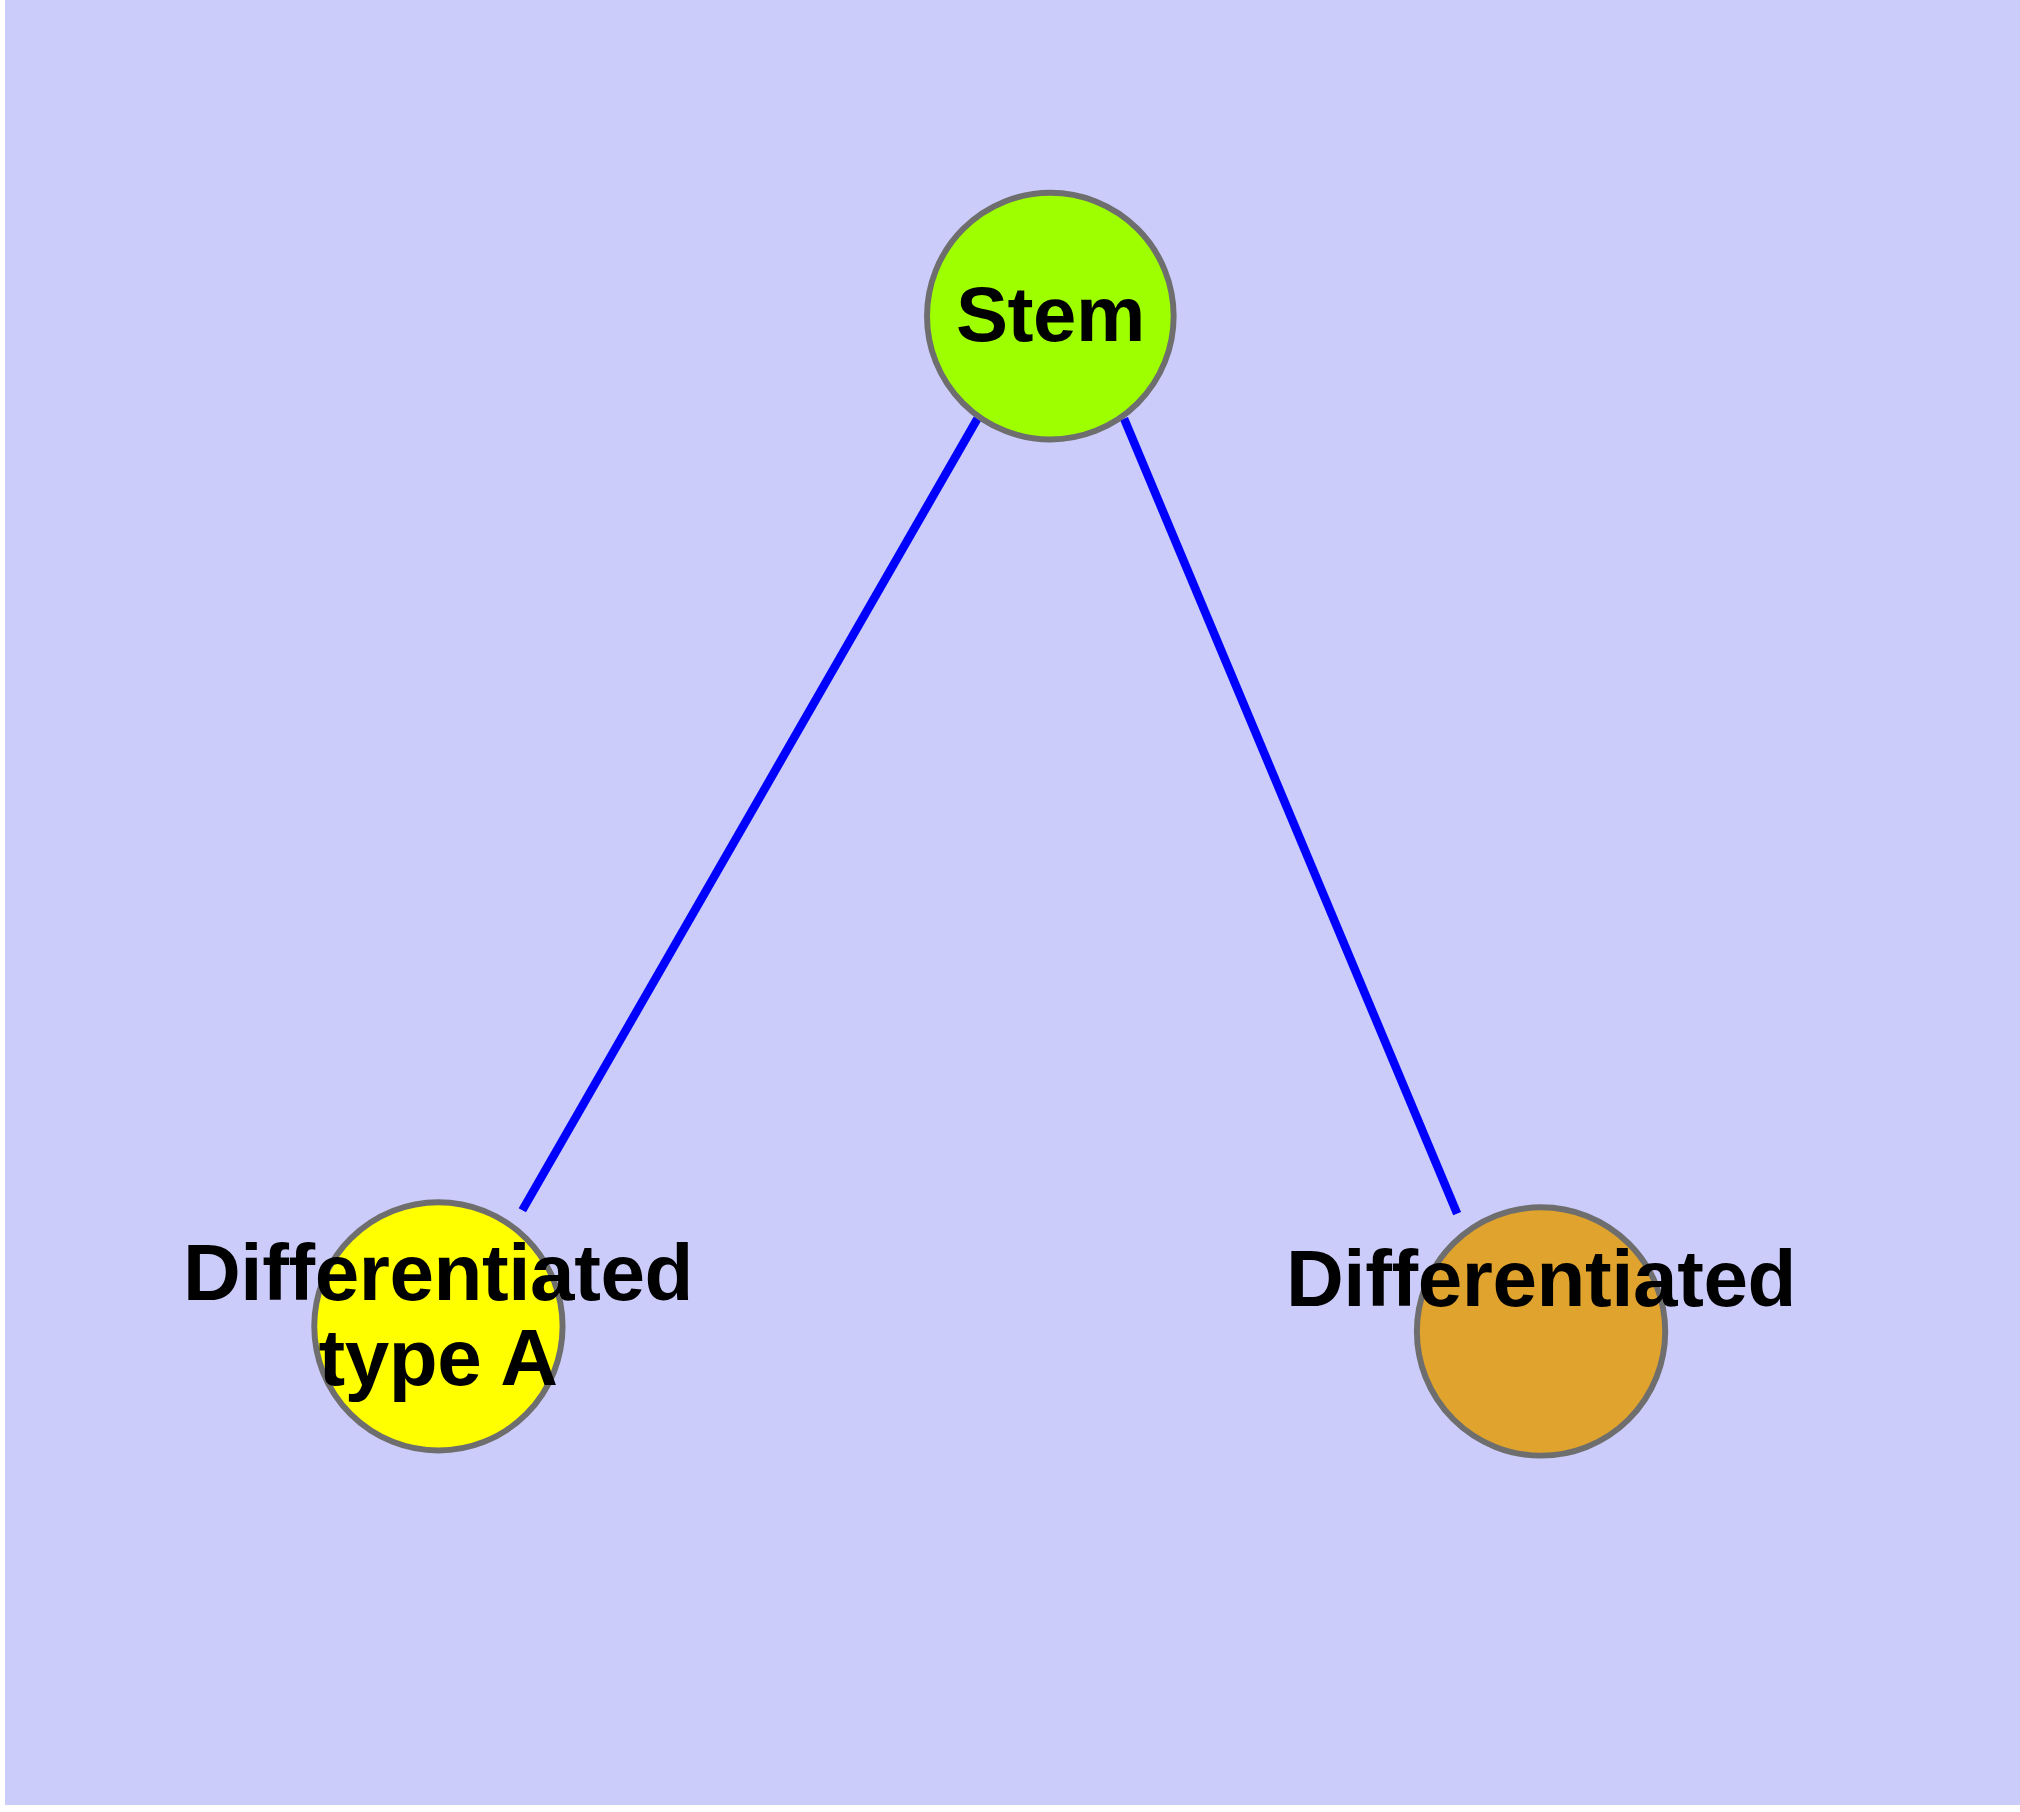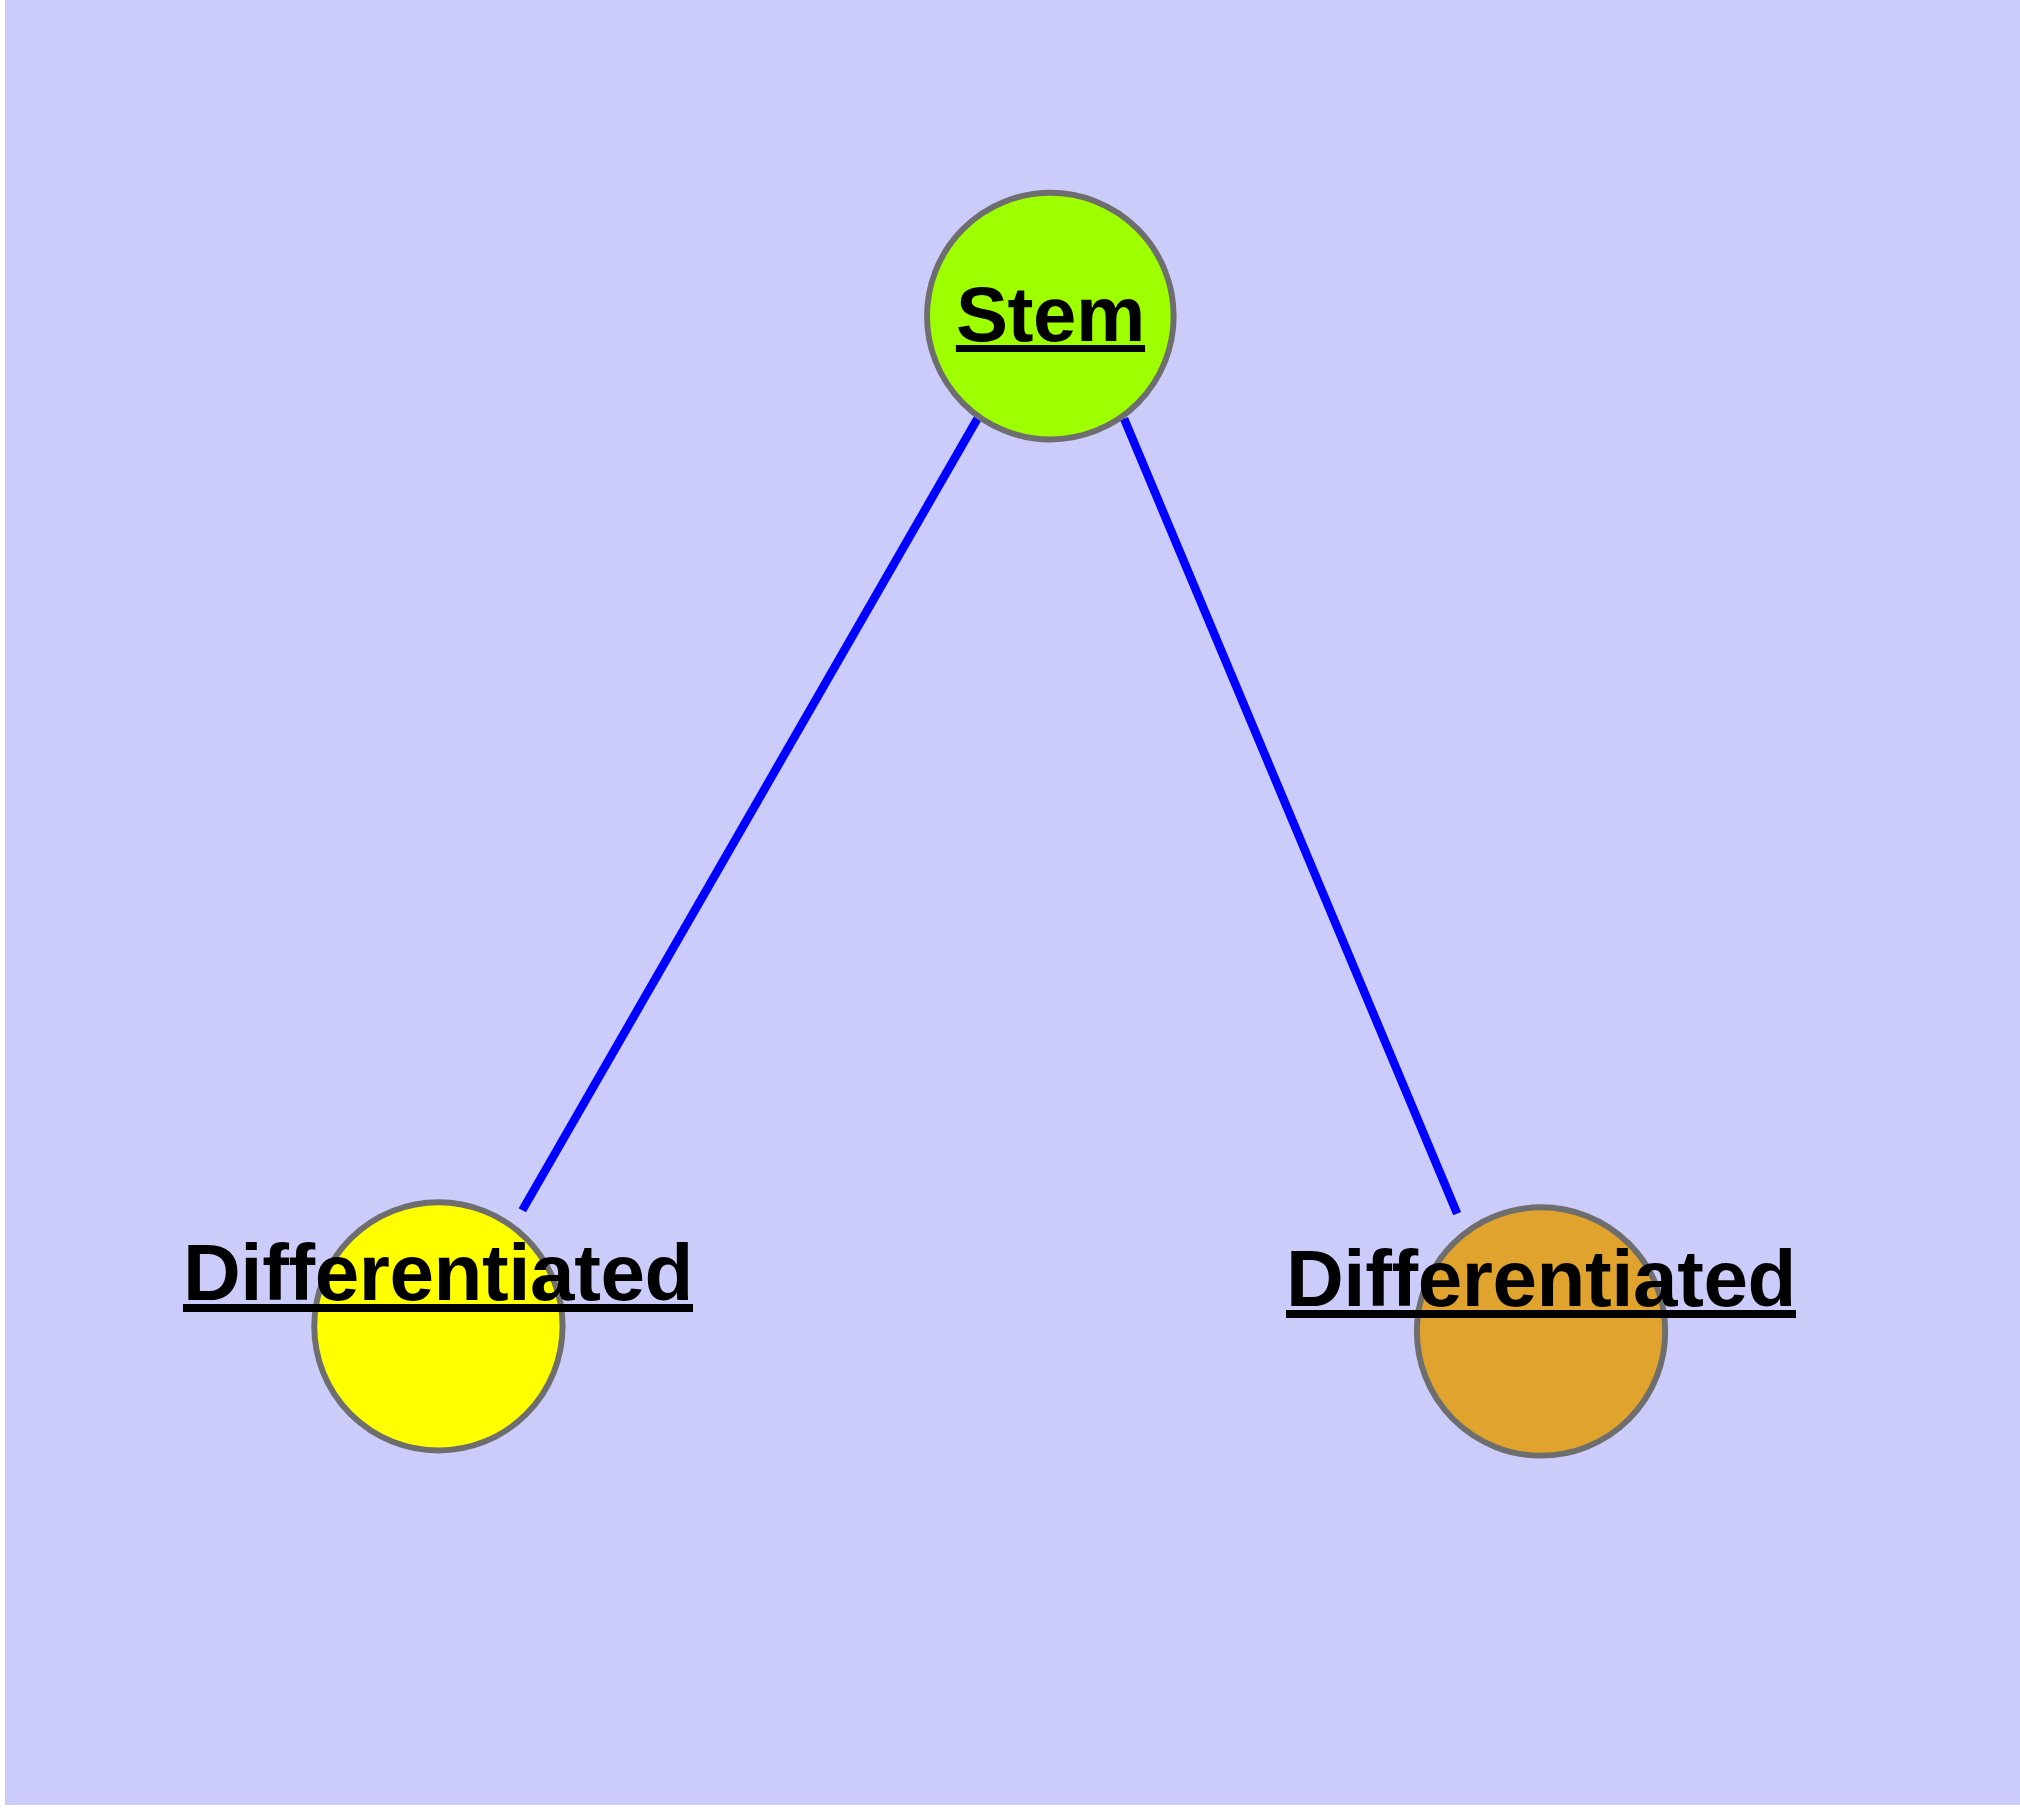--- a/index.html
+++ b/index.html
@@ -33,21 +33,20 @@
   }
   .node-label {
     position: absolute;
     text-align: center;
     font-weight: bold;
     color: #000000;
     white-space: nowrap;
     line-height: 1.06;
     letter-spacing: -0.4px;
     pointer-events: none;
-    text-decoration: underline;
   }
   #label-stem {
     font-size: 78px;
     left: 796px;
     top: 273px;
     width: 509px;
   }
   #label-diff-a {
     font-size: 80px;
     left: 99px;
@@ -79,20 +78,21 @@
       <circle cx="1239" cy="373" r="145.5" fill="#9eff00" stroke="#6e6e6e" stroke-width="7"></circle>
     </g>
   </svg>
 
   <div class="node-label" id="label-stem">
     <div>Stem</div>
   </div>
 
   <div class="node-label" id="label-diff-a">
     <div>Differentiated</div>
+    <div>type A</div>
   </div>
 
   <div class="node-label" id="label-diff-b">
     <div>Differentiated</div>
   </div>
 
 </div>
 
 
 </body></html>

